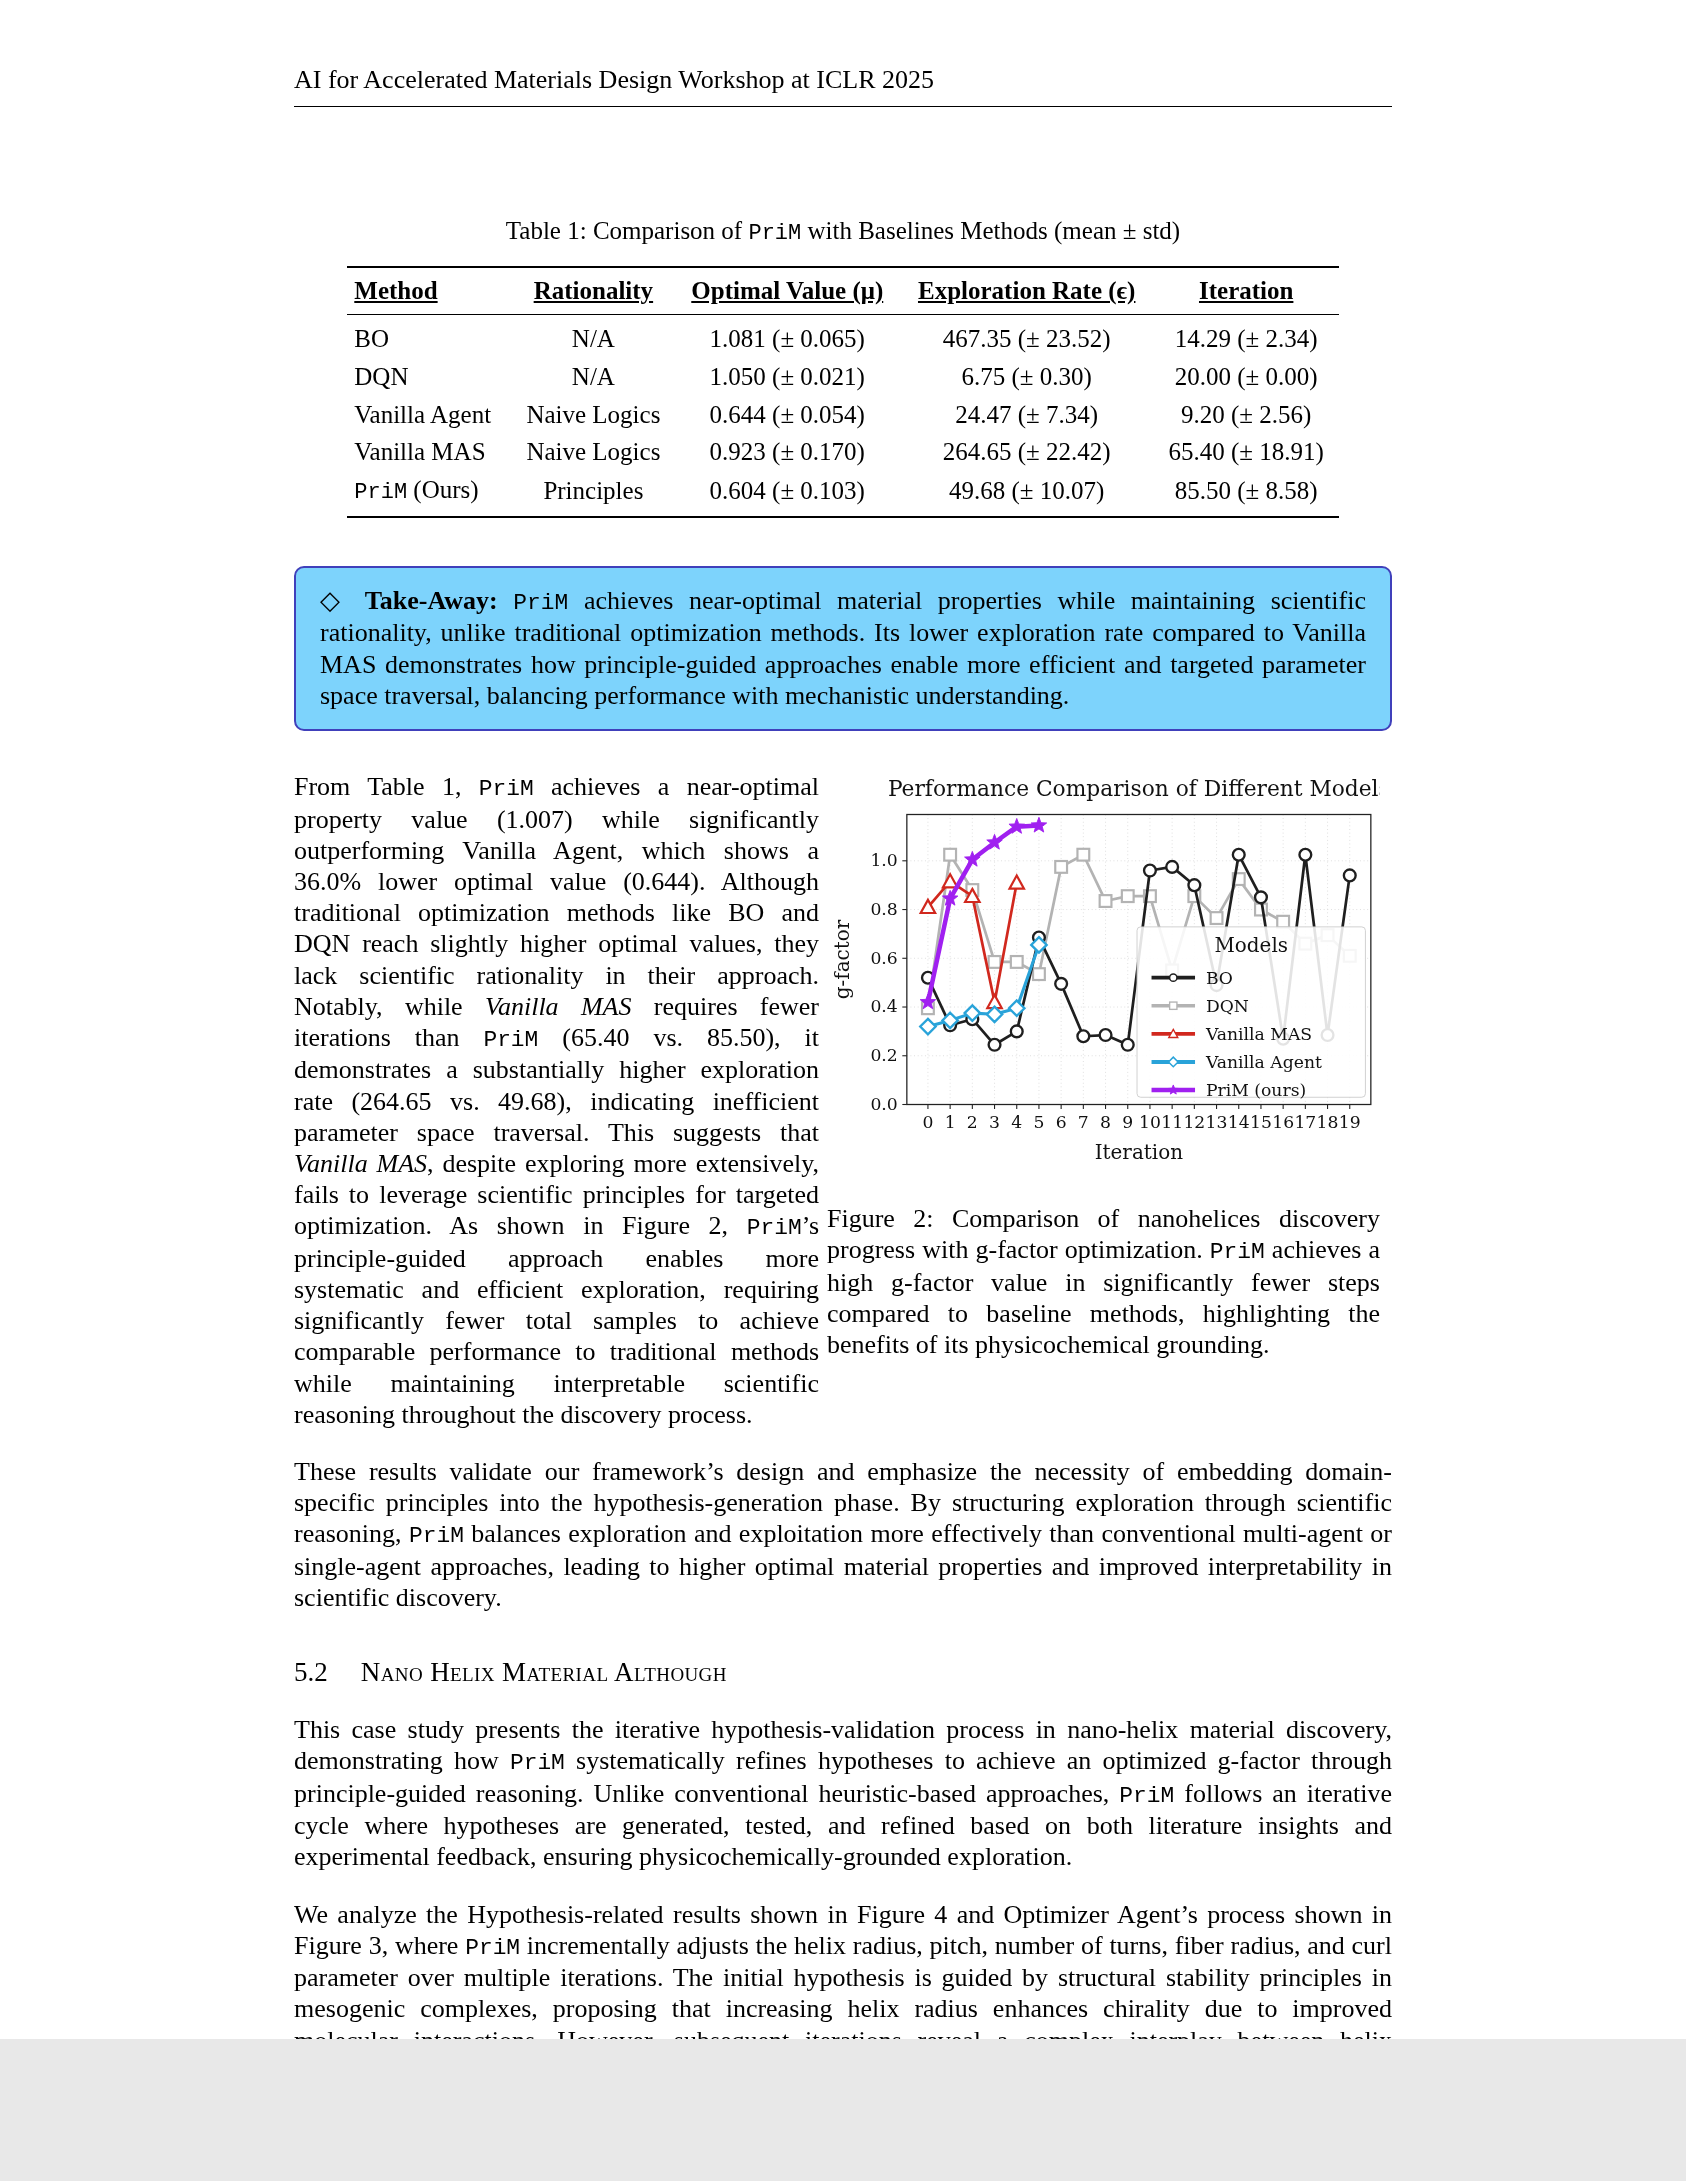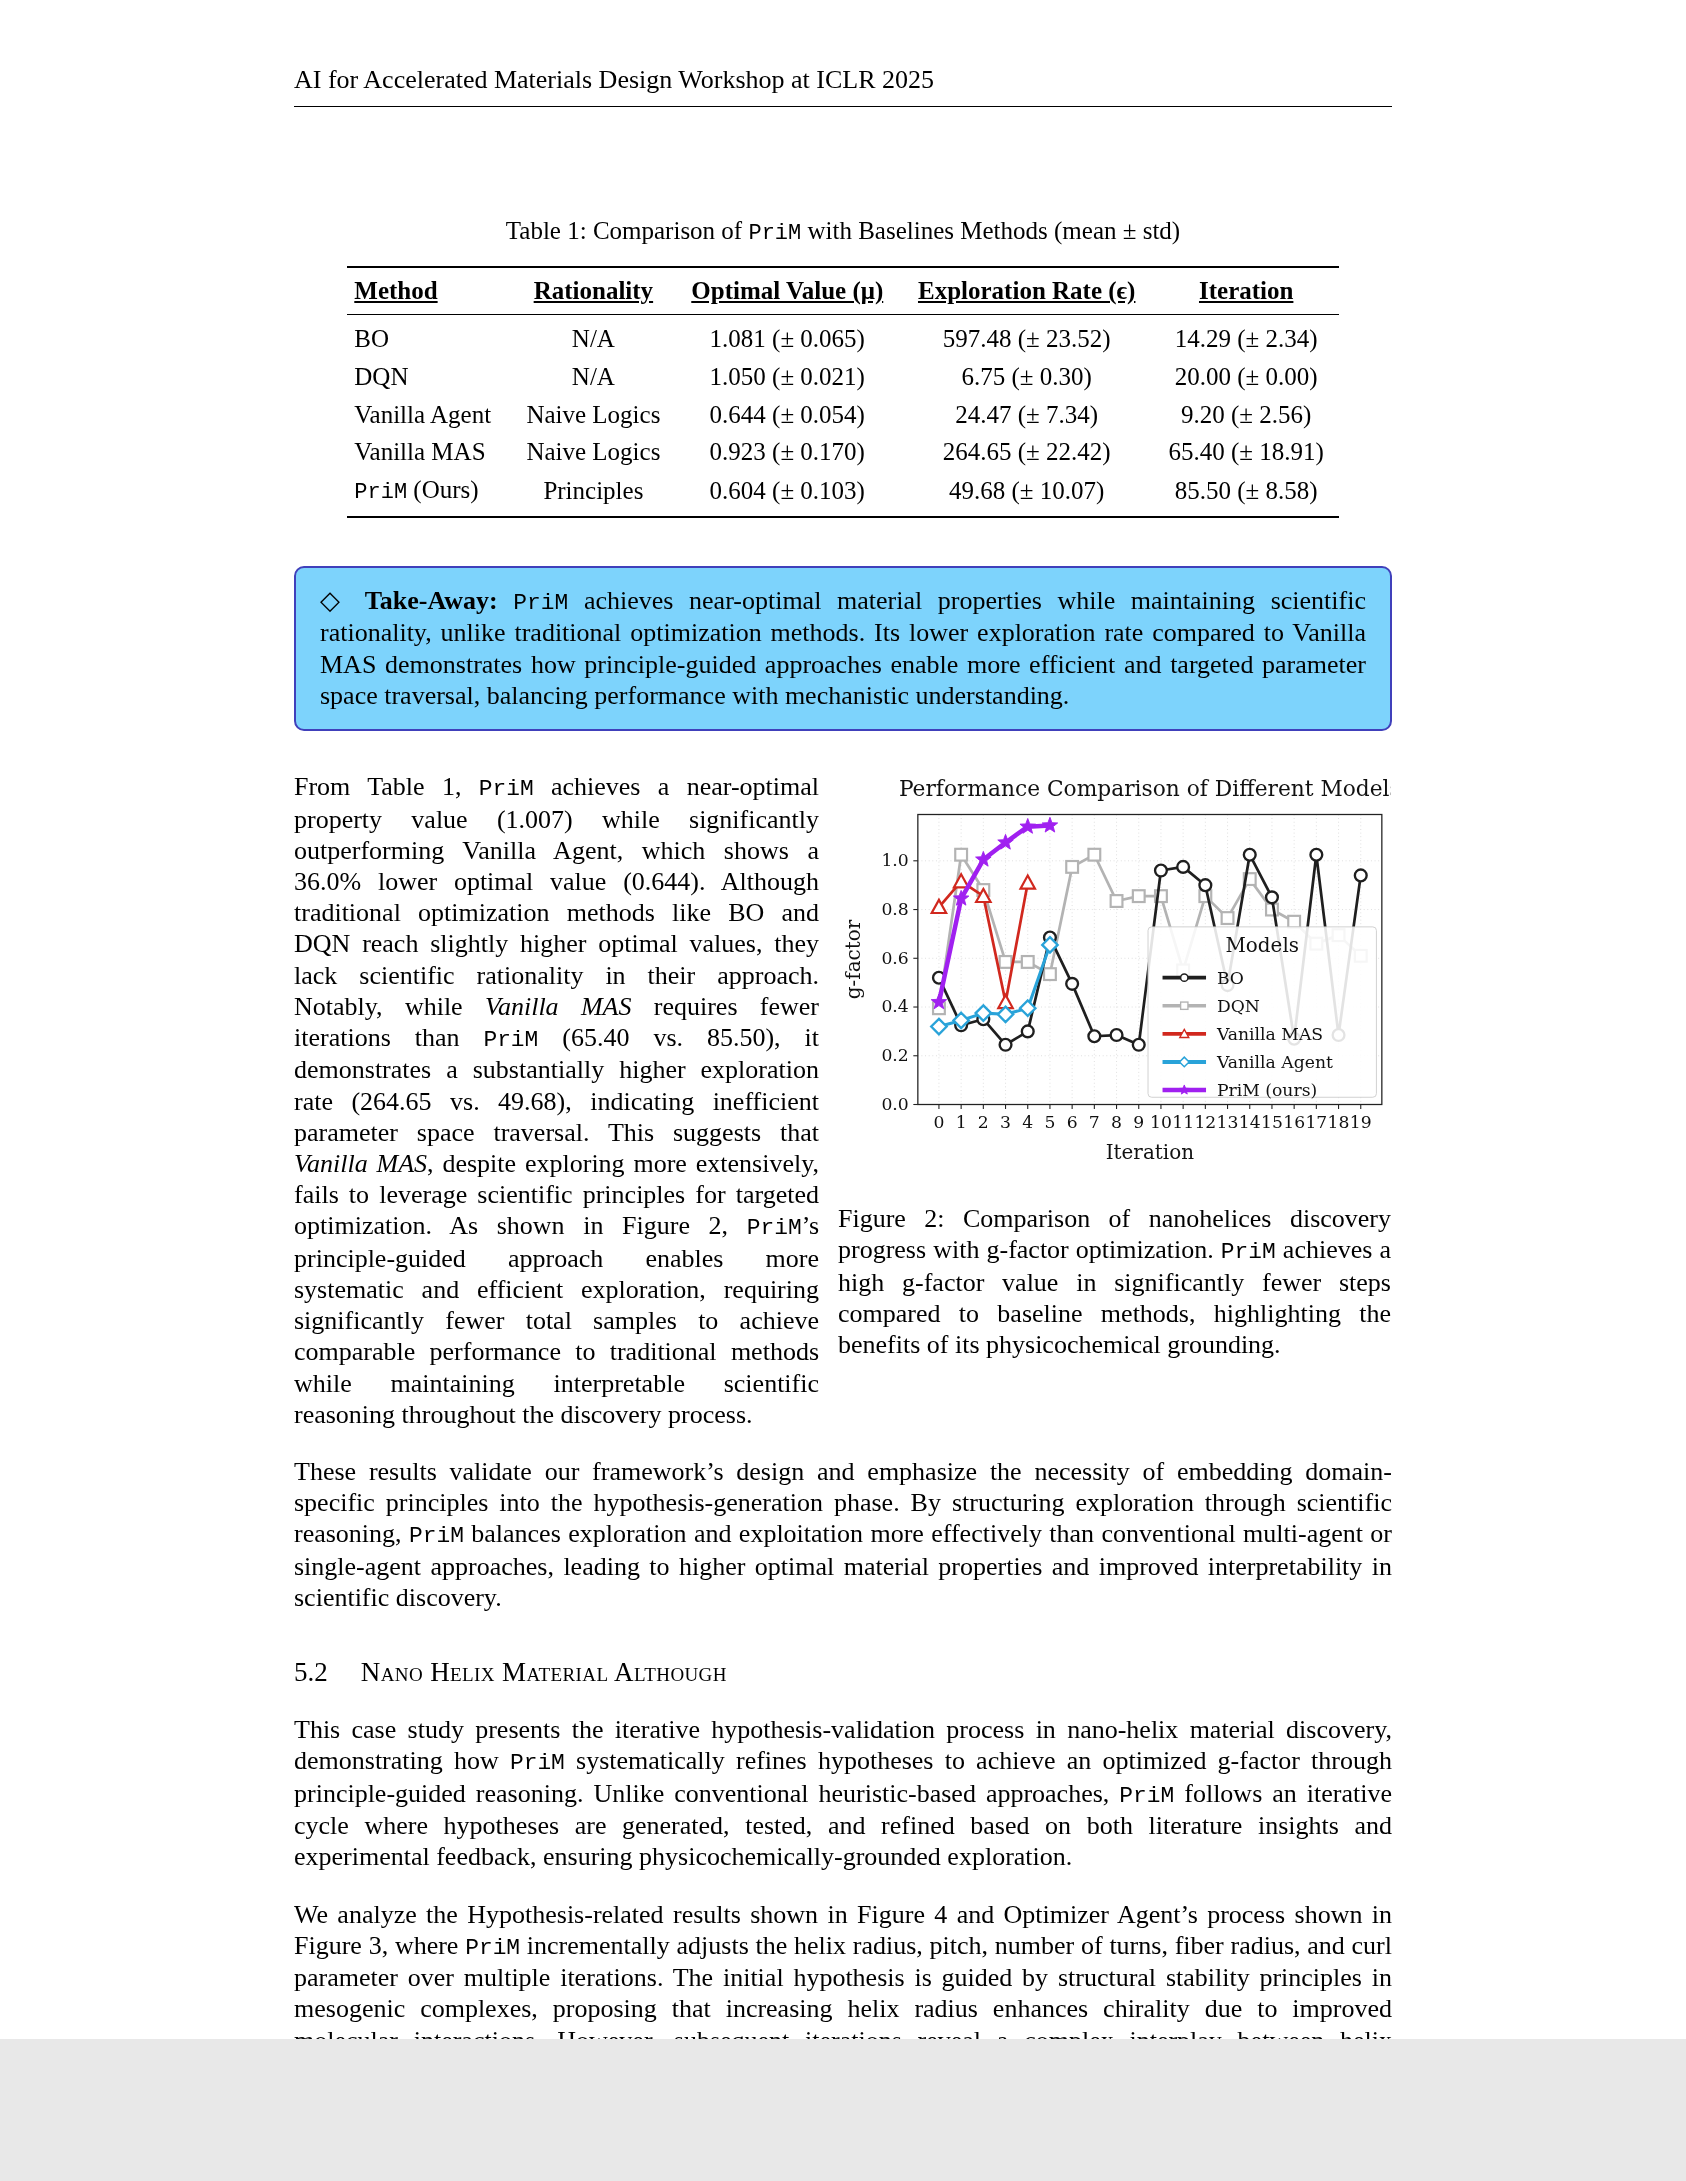--- a/index.html
+++ b/index.html
@@ -11,21 +11,21 @@
   .table-caption{text-align:center;font-size:25px;margin-top:110px;}
   table.paper{margin:20px auto 0 auto;border-collapse:collapse;width:992px;
               border-top:2.8px solid #000;border-bottom:2.8px solid #000;font-size:25px;}
   table.paper thead th{border-bottom:1.8px solid #000;padding:9.2px 7.3px 8.3px 7.3px;font-weight:700;text-align:center;text-decoration:underline;}
   table.paper td{padding:3.7px 7.3px;text-align:center;line-height:1.22;}
   table.paper .left{text-align:left;}
   table.paper tbody tr:first-child td{padding-top:9.2px;}
   table.paper tbody tr:last-child td{padding-bottom:9.2px;}
   .takeaway{margin-top:48px;border:2.8px solid #4040bb;background:#7dd3fc;border-radius:10px;
             padding:16.5px 24px 18.4px 24px;font-size:26px;line-height:1.2;text-align:justify;}
-  .two-col{display:flex;gap:19px;margin-top:40px;}
+  .two-col{display:flex;gap:8px;margin-top:40px;}
   .col-left{width:525px;font-size:26px;line-height:1.2;text-align:justify;}
   .col-right{width:553px;}
   .figure-chart{display:block;width:553px;height:406px;}
   .figure-caption{margin-top:26px;font-size:26px;line-height:1.2;text-align:justify;}
   .para{font-size:26px;line-height:1.2;text-align:justify;margin-top:26px;}
   .section-heading{margin-top:44px;font-size:27px;}
   .section-heading .sc{font-variant:small-caps;margin-left:33px;letter-spacing:0.4px;}
   .page-number{text-align:center;font-size:25px;margin-top:51px;}
   .seg-tt{font-family:"Liberation Mono","DejaVu Sans Mono",monospace;font-size:0.88em;}
   .seg-italic{font-style:italic;}
@@ -50,21 +50,21 @@
         <th>Optimal Value (μ)</th>
         <th>Exploration Rate (ϵ)</th>
         <th>Iteration</th>
       </tr>
     </thead>
     <tbody>
       <tr>
         <td class="left"><span>BO</span></td>
         <td>N/A</td>
         <td>1.081 (± 0.065)</td>
-        <td>597.48 (± 23.52)</td>
+        <td>467.35 (± 23.52)</td>
         <td>14.29 (± 2.34)</td>
       </tr>
       <tr>
         <td class="left"><span>DQN</span></td>
         <td>N/A</td>
         <td>1.050 (± 0.021)</td>
         <td>6.75 (± 0.30)</td>
         <td>20.00 (± 0.00)</td>
       </tr>
       <tr>

